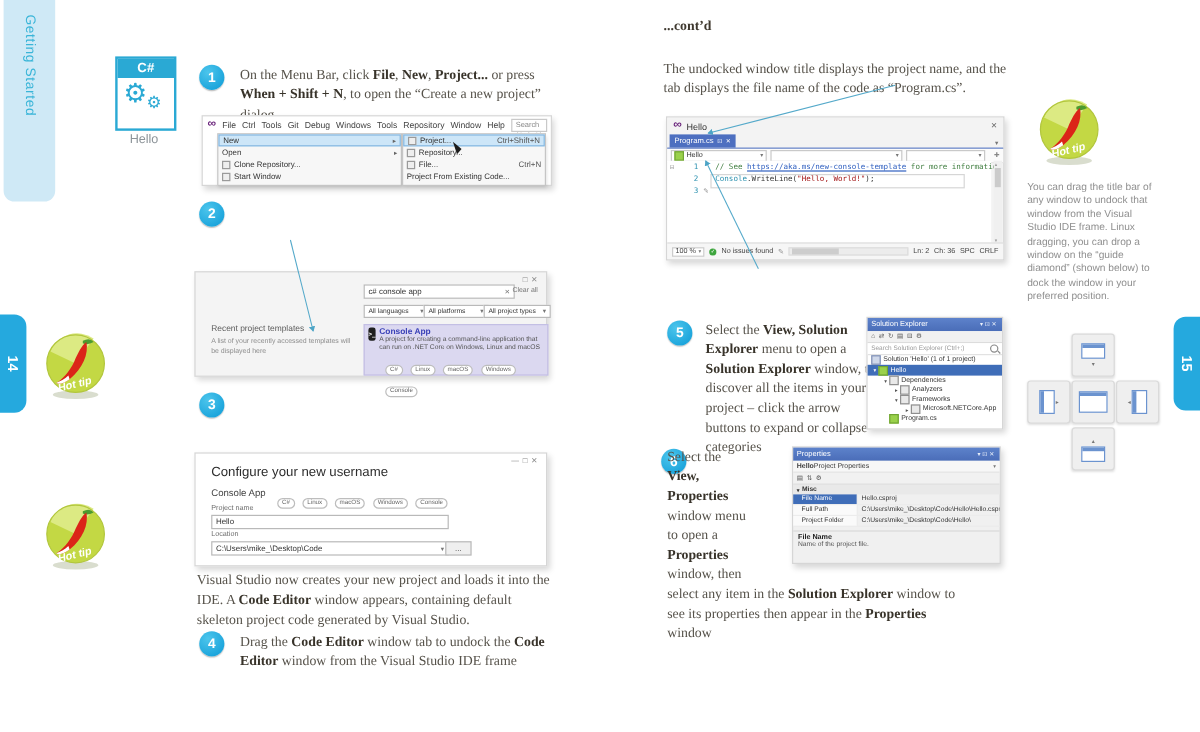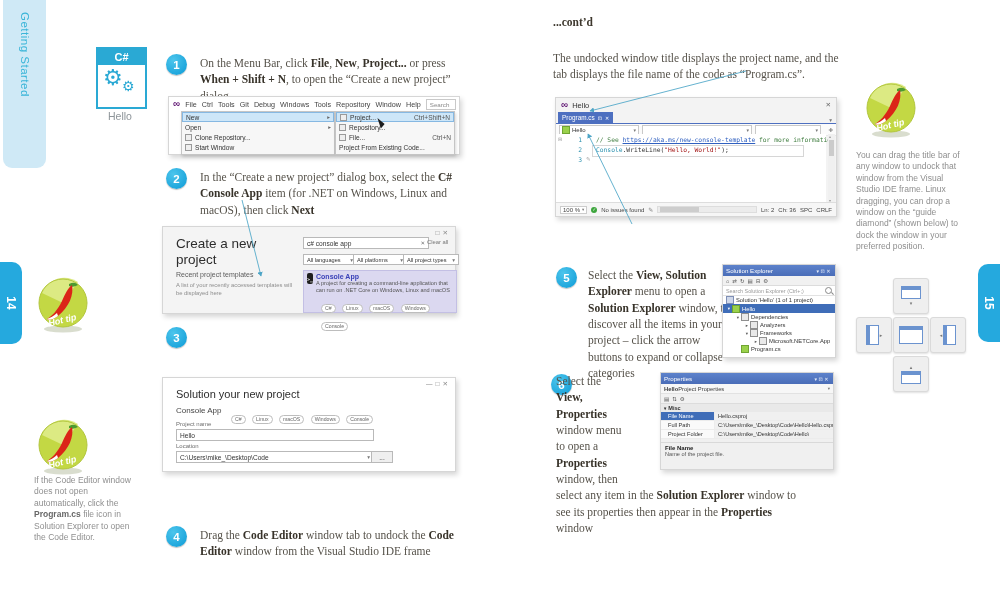--- a/index.html
+++ b/index.html
@@ -175,25 +175,23 @@
         <span>File...</span>
         <span class="sc">Ctrl+N</span>
       </div>
       <div class="mrow">
         <span>Project From Existing Code...</span>
       </div>
     </div>
   </div>
 
   <div class="abs stepnum" style="left:166px;top:168px">2</div>
-  <div class="abs body-t" style="left:200px;top:169px;width:260px">In the “Create a new project” dialog box, select the <b>C# Console App</b> item (for .NET on Windows, Linux and macOS), then click <b>Next</b></div>
 
   <div class="shot" style="left:162px;top:226px;width:292px;height:86px;background:#f4f4f4">
     <span class="winbtns" style="right:4px;top:2px"><span>□</span><span>✕</span></span>
-    <div class="abs dlg-big" style="left:13px;top:9px;width:110px">Create a new project</div>
     <div class="abs" style="left:13px;top:44px;font-size:7px;color:#5c5c5c">Recent project templates</div>
     <div class="abs" style="left:13px;top:55px;width:118px;font-size:5.8px;line-height:1.3;color:#8d8d8d">A list of your recently accessed templates will be displayed here</div>
     <div class="abs inbox" style="left:140px;top:10px;width:118px;height:10px">
       <span>c# console app</span>
       <span class="chev">✕</span>
     </div>
     <span class="abs" style="left:264px;top:12px;font-size:5.8px;color:#777">Clear all</span>
     <div class="abs inbox" style="left:140px;top:27px;width:46px;height:9px;font-size:5.6px">
       <span>All languages</span>
       <span class="chev">▾</span>
@@ -221,21 +219,21 @@
         <span class="pill">Windows</span>
         <span class="pill">Console</span>
       </div>
     </div>
   </div>
 
   <div class="abs stepnum" style="left:166px;top:327px">3</div>
 
   <div class="shot" style="left:162px;top:377px;width:292px;height:93px">
     <span class="winbtns" style="right:4px;top:2px"><span>—</span><span>□</span><span>✕</span></span>
-    <div class="abs" style="left:13px;top:10px;font-size:11px;color:#2d2d2d">Solution your new project</div>
+    <div class="abs" style="left:13px;top:10px;font-size:11px;color:#2d2d2d">Configure your new username</div>
     <div class="abs" style="left:13px;top:28px;font-size:8px;color:#444">Console App</div>
     <div class="abs" style="left:68px;top:29px">
       <span class="pill">C#</span>
       <span class="pill">Linux</span>
       <span class="pill">macOS</span>
       <span class="pill">Windows</span>
       <span class="pill">Console</span>
     </div>
     <div class="abs lblsm" style="left:13px;top:43px">Project name</div>
     <div class="abs inbox" style="left:13px;top:51px;width:190px;height:10px">
@@ -244,20 +242,21 @@
     <div class="abs lblsm" style="left:13px;top:65px">Location</div>
     <div class="abs inbox" style="left:13px;top:73px;width:190px;height:10px">
       <span>C:\Users\mike_\Desktop\Code</span>
       <span class="chev">▾</span>
     </div>
     <div class="abs inbox" style="left:208px;top:73px;width:14px;height:10px;background:#efefef;justify-content:center">
       <span>...</span>
     </div>
   </div>
 
+  <div class="abs body-t" style="left:164px;top:476px;width:298px">Visual Studio now creates your new project and loads it into the IDE. A <b>Code Editor</b> window appears, containing default skeleton project code generated by Visual Studio.</div>
   <div class="abs stepnum" style="left:166px;top:526px">4</div>
   <div class="abs body-t" style="left:200px;top:527px;width:262px">Drag the <b>Code Editor</b> window tab to undock the <b>Code Editor</b> window from the Visual Studio IDE frame</div>
 
   <div class="abs" style="left:36px;top:277px">
     <svg width="54" height="56" viewBox="0 0 54 56">
       <ellipse cx="27" cy="52" rx="19" ry="3.5" fill="rgba(80,100,30,.22)"></ellipse>
       <circle cx="27" cy="26" r="24" fill="#c3d844"></circle>
       <path d="M6 16 A24 24 0 0 1 42 5 L27 26 Z" fill="#dcea83"></path>
       <circle cx="27" cy="26" r="24" fill="none" stroke="#b2c63d"></circle>
       <path d="M33 7 q6 -3 9 1 q-5 3 -9 1 z" fill="#4c9b30"></path>
@@ -272,21 +271,20 @@
       <ellipse cx="27" cy="52" rx="19" ry="3.5" fill="rgba(80,100,30,.22)"></ellipse>
       <circle cx="27" cy="26" r="24" fill="#c3d844"></circle>
       <path d="M6 16 A24 24 0 0 1 42 5 L27 26 Z" fill="#dcea83"></path>
       <circle cx="27" cy="26" r="24" fill="none" stroke="#b2c63d"></circle>
       <path d="M33 7 q6 -3 9 1 q-5 3 -9 1 z" fill="#4c9b30"></path>
       <path d="M36 8 C38 18 33 30 22 39 C18 42 13 44 11 42 C15 40 22 33 26 24 C29 17 32 11 36 8 Z" fill="#db2518"></path>
       <path d="M22 39 C18 42 13 44 11 42 C14 41 18 39 21 36 Z" fill="#ffffff"></path>
       <text x="27" y="46" text-anchor="middle" transform="rotate(-14 27 46)" font-size="9" font-style="italic" font-weight="bold" fill="#fff" font-family="Liberation Sans, sans-serif">Hot tip</text>
     </svg>
   </div>
-  <div class="abs tip-t" style="left:34px;top:475px;width:106px">If the Code Editor window does not open automatically, click the <b>Program.cs</b> file icon in Solution Explorer to open the Code Editor.</div>
 
   <div class="abs contd" style="left:553px;top:16px">...cont’d</div>
   <div class="abs body-t" style="left:553px;top:50px;width:302px">The undocked window title displays the project name, and the tab displays the file name of the code as “Program.cs”.</div>
 
   <div class="shot" style="left:555px;top:97px;width:280px;height:118px;background:#f3f3f3">
     <div class="etitle">
       <span class="vslogo">∞</span>
       <span>Hello</span>
       <span style="margin-left:auto;color:#666;font-size:6.5px">✕</span>
     </div>

